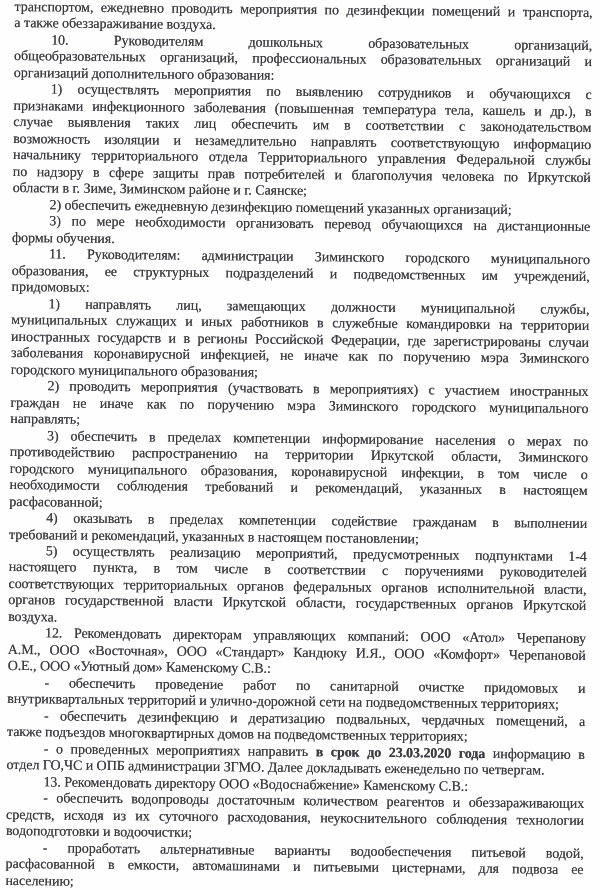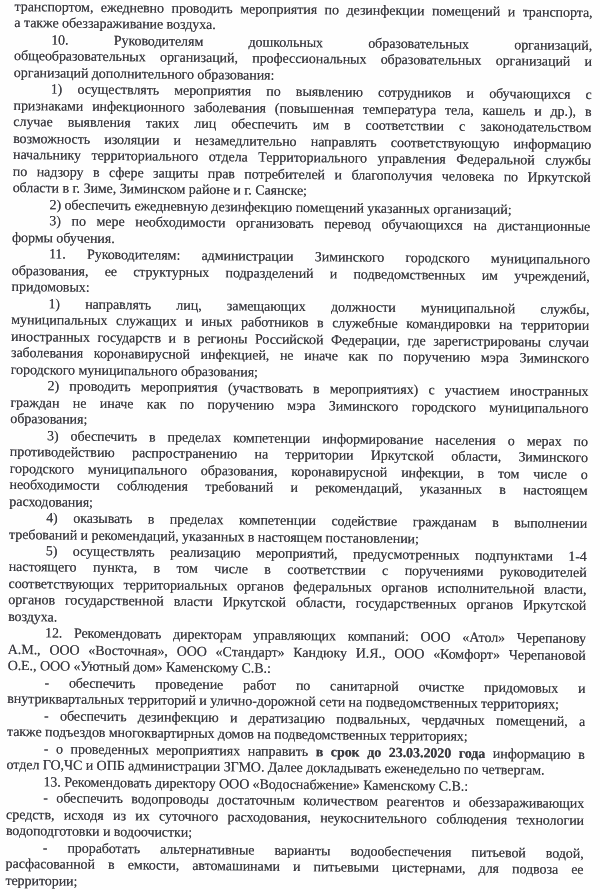--- a/index.html
+++ b/index.html
@@ -75,28 +75,28 @@
       <div class="para">
         <div class="line indent"><span class="run">1) направлять лиц, замещающих должности муниципальной службы,</span></div>
         <div class="line"><span class="run">муниципальных служащих и иных работников в служебные командировки на территории</span></div>
         <div class="line"><span class="run">иностранных государств и в регионы Российской Федерации, где зарегистрированы случаи</span></div>
         <div class="line"><span class="run">заболевания коронавирусной инфекцией, не иначе как по поручению мэра Зиминского</span></div>
         <div class="line last"><span class="run">городского муниципального образования;</span></div>
       </div>
       <div class="para">
         <div class="line indent"><span class="run">2) проводить мероприятия (участвовать в мероприятиях) с участием иностранных</span></div>
         <div class="line"><span class="run">граждан не иначе как по поручению мэра Зиминского городского муниципального</span></div>
-        <div class="line last"><span class="run">образования;</span></div>
+        <div class="line last"><span class="run">направлять;</span></div>
       </div>
       <div class="para">
         <div class="line indent"><span class="run">3) обеспечить в пределах компетенции информирование населения о мерах по</span></div>
         <div class="line"><span class="run">противодействию распространению на территории Иркутской области, Зиминского</span></div>
         <div class="line"><span class="run">городского муниципального образования, коронавирусной инфекции, в том числе о</span></div>
         <div class="line"><span class="run">необходимости соблюдения требований и рекомендаций, указанных в настоящем</span></div>
-        <div class="line last"><span class="run">расходования;</span></div>
+        <div class="line last"><span class="run">расфасованной;</span></div>
       </div>
       <div class="para">
         <div class="line indent"><span class="run">4) оказывать в пределах компетенции содействие гражданам в выполнении</span></div>
         <div class="line last"><span class="run">требований и рекомендаций, указанных в настоящем постановлении;</span></div>
       </div>
       <div class="para">
         <div class="line indent"><span class="run">5) осуществлять реализацию мероприятий, предусмотренных подпунктами 1-4</span></div>
         <div class="line"><span class="run">настоящего пункта, в том числе в соответствии с поручениями руководителей</span></div>
         <div class="line"><span class="run">соответствующих территориальных органов федеральных органов исполнительной власти,</span></div>
         <div class="line"><span class="run">органов государственной власти Иркутской области, государственных органов Иркутской</span></div>
@@ -123,16 +123,16 @@
         <div class="line indent last"><span class="run">13. Рекомендовать директору ООО «Водоснабжение» Каменскому С.В.:</span></div>
       </div>
       <div class="para">
         <div class="line indent"><span class="run">- обеспечить водопроводы достаточным количеством реагентов и обеззараживающих</span></div>
         <div class="line"><span class="run">средств, исходя из их суточного расходования, неукоснительного соблюдения технологии</span></div>
         <div class="line last"><span class="run">водоподготовки и водоочистки;</span></div>
       </div>
       <div class="para">
         <div class="line indent"><span class="run">- проработать альтернативные варианты водообеспечения питьевой водой,</span></div>
         <div class="line"><span class="run">расфасованной в емкости, автомашинами и питьевыми цистернами, для подвоза ее</span></div>
-        <div class="line last"><span class="run">территории;</span></div>
+        <div class="line last"><span class="run">населению;</span></div>
       </div>
     </div>
 </div>
 
 </body></html>

